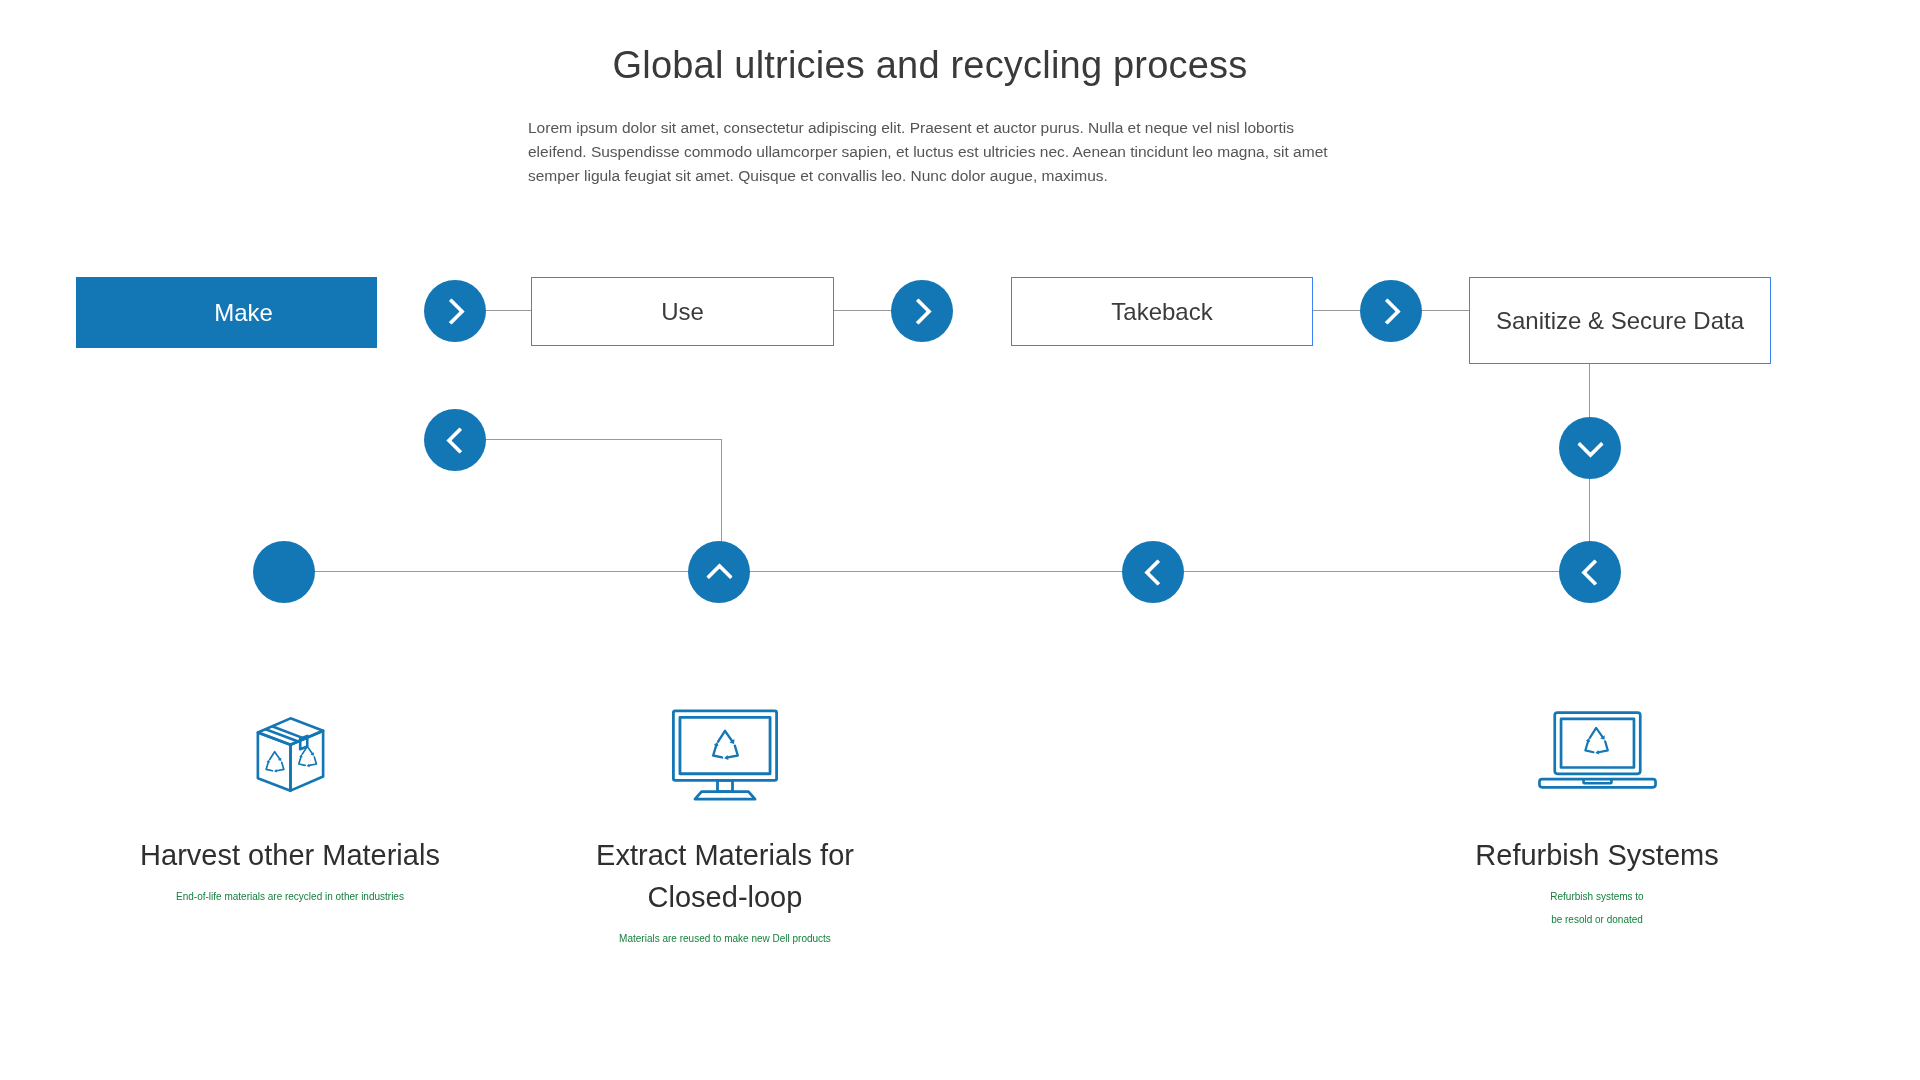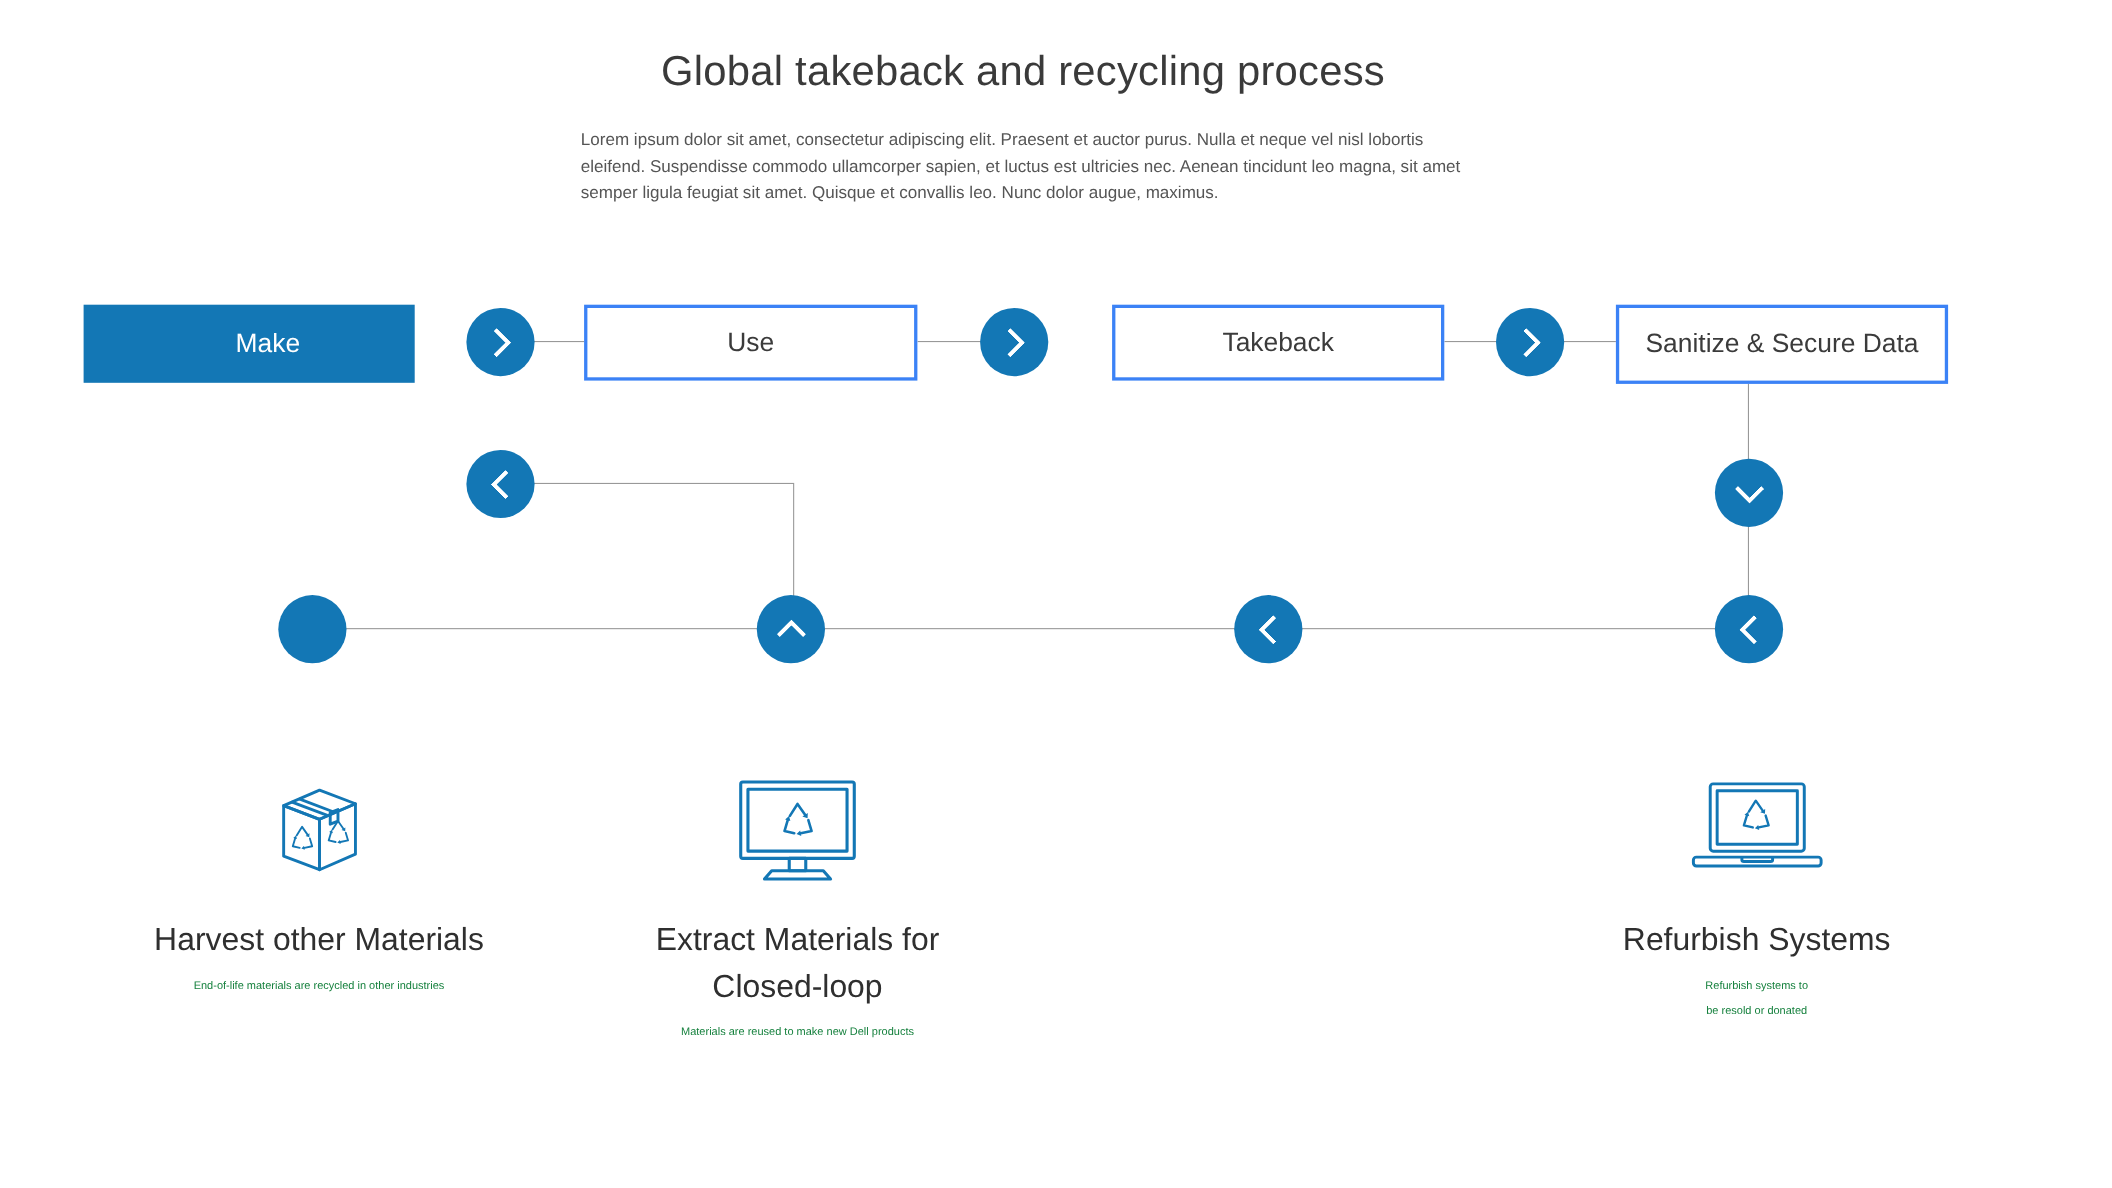--- a/index.html
+++ b/index.html
@@ -7,21 +7,21 @@
 
   .page-title{position:absolute;left:330px;top:44px;width:1200px;text-align:center;
     font-size:38px;font-weight:400;color:#3a3a3a;letter-spacing:.2px;}
   .intro{position:absolute;left:528px;top:116px;width:800px;text-align:left;
     font-size:15.5px;line-height:24px;color:#555;}
 
   .hline{position:absolute;height:1px;background:#999;}
   .vline{position:absolute;width:1px;background:#999;}
 
   .step{position:absolute;box-sizing:border-box;display:flex;align-items:center;justify-content:center;
-    background:#fff;border:3px solid #3b82f6;font-size:24px;color:#3b3b3b;}
+    background:#fff;border:1px solid #3b82f6;font-size:24px;color:#3b3b3b;}
   .step.filled{background:var(--accent,#1377b5);border:none;color:#fff;}
 
   .node{position:absolute;width:62px;height:62px;border-radius:50%;
     background:var(--accent,#1377b5);display:flex;align-items:center;justify-content:center;}
   .chev{width:15px;height:15px;border-style:solid;border-color:#fff;border-width:4px 4px 0 0;border-radius:1px;}
   .chev.right{transform:translateX(-4px) rotate(45deg);}
   .chev.down {transform:translateY(-4px) rotate(135deg);}
   .chev.left {transform:translateX(4px) rotate(-135deg);}
   .chev.up   {transform:translateY(4px) rotate(-45deg);}
 
@@ -48,42 +48,42 @@
         <path d="M29.3 19.3 L29.5 14.3 L24.5 17.7 Z"></path>
         <path d="M19.1 33.8 L23.5 35.5 L22.5 30.5 Z"></path>
         <path d="M12.2 17.2 L13.4 21.7 L8.6 20.3 Z"></path>
       </g>
     </symbol>
   </defs>
 </svg>
 
 <div class="canvas">
 
-  <div class="page-title">Global takeback and recycling process</div>
+  <div class="page-title">Global ultricies and recycling process</div>
   <div class="intro">Lorem ipsum dolor sit amet, consectetur adipiscing elit. Praesent et auctor purus. Nulla et neque vel nisl lobortis eleifend. Suspendisse commodo ullamcorper sapien, et luctus est ultricies nec. Aenean tincidunt leo magna, sit amet semper ligula feugiat sit amet. Quisque et convallis leo. Nunc dolor augue, maximus.</div>
 
   <div class="hline" style="left:455px;top:310px;width:80px;"></div>
   <div class="hline" style="left:834px;top:310px;width:90px;"></div>
   <div class="hline" style="left:1313px;top:310px;width:80px;"></div>
   <div class="hline" style="left:1391px;top:310px;width:80px;"></div>
   <div class="vline" style="left:1589px;top:346px;height:226px;"></div>
   <div class="hline" style="left:455px;top:439px;width:267px;"></div>
   <div class="vline" style="left:721px;top:440px;height:132px;"></div>
   <div class="hline" style="left:284px;top:571px;width:1306px;"></div>
 
   <div class="step filled" style="left:76px;top:277px;width:301px;height:71px;padding-left:34px;">
     <span>Make</span>
   </div>
   <div class="step" style="left:531px;top:277px;width:303px;height:69px;">
     <span>Use</span>
   </div>
   <div class="step" style="left:1011px;top:277px;width:302px;height:69px;">
     <span>Takeback</span>
   </div>
-  <div class="step" style="left:1469px;top:277px;width:302px;height:72px;">
+  <div class="step" style="left:1469px;top:277px;width:302px;height:87px;">
     <span>Sanitize &amp; Secure Data</span>
   </div>
 
   <div class="node" style="left:424px;top:280px;">
       <span class="chev right"></span>
     </div>
   <div class="node" style="left:891px;top:280px;">
       <span class="chev right"></span>
     </div>
   <div class="node" style="left:1360px;top:280px;">

